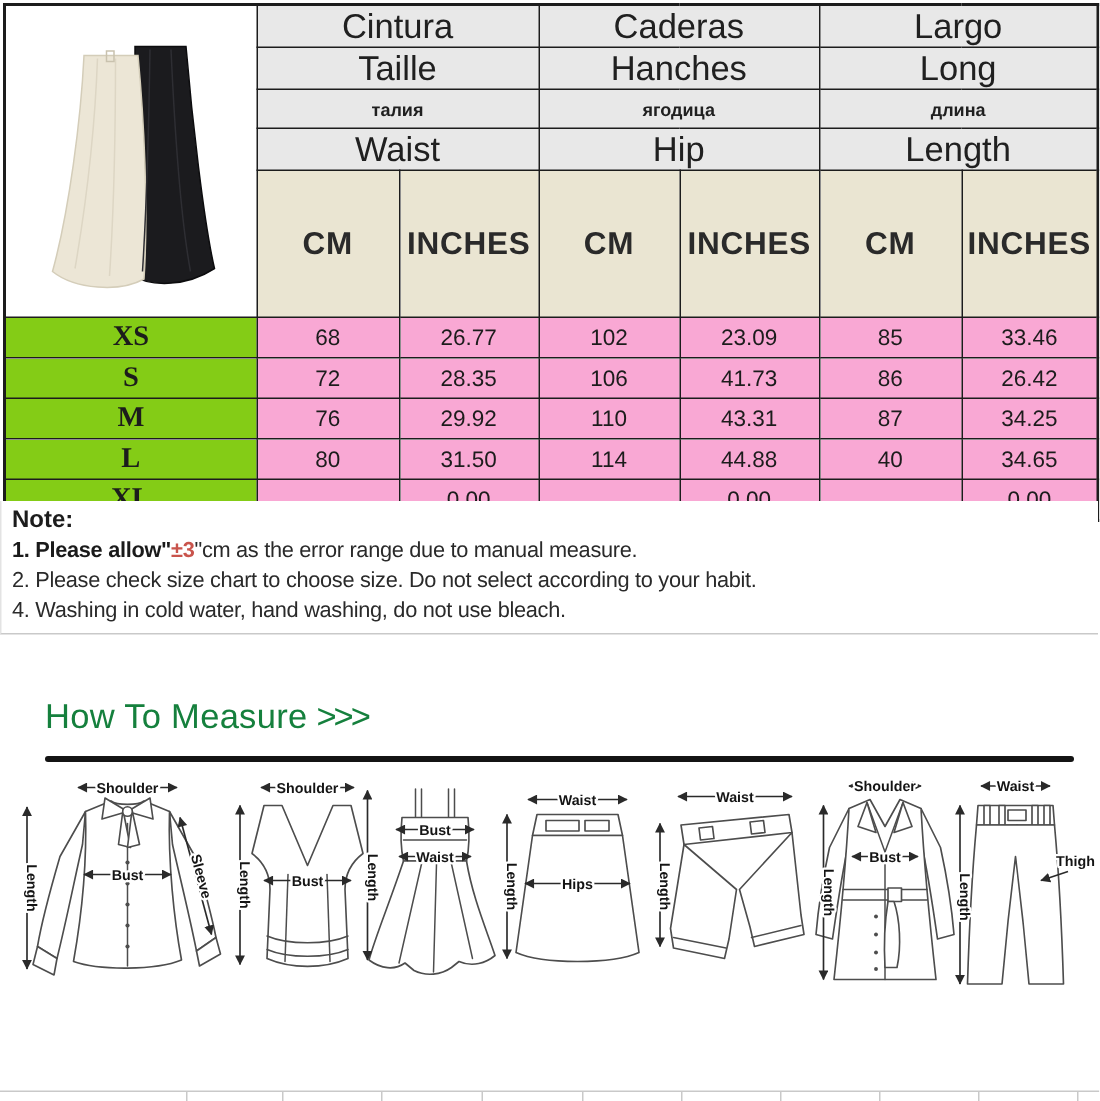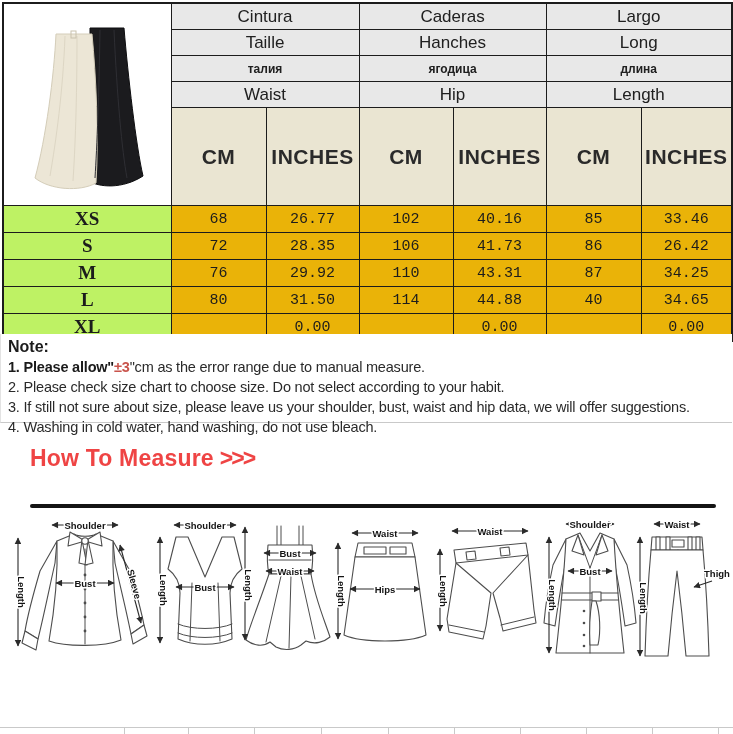--- a/index.html
+++ b/index.html
@@ -5,39 +5,39 @@
   html,body{margin:0;padding:0;background:#fff;}
   .page{position:relative;width:733px;height:734px;background:#ffffff;overflow:hidden;
         font-family:"Liberation Sans",sans-serif;color:#1c1c1c;}
 
   
   table.size-table{position:absolute;top:2px;left:2px;width:729px;border-collapse:collapse;
         table-layout:fixed;border:2px solid #1c1c1c;}
   table.size-table td{border:1px solid #1c1c1c;text-align:center;vertical-align:middle;
         overflow:hidden;padding:0;}
   td.img-cell{background:#ffffff;}
-  td.lang{background:#e8e8e8;font-size:17px;color:#202020;height:25px;}
+  td.lang{background:#e8e8e8;font-size:23px;color:#202020;height:25px;}
   tr.ru td.lang{font-weight:bold;font-size:12px;}
   td.unit{background:#eae5d2;font-weight:bold;font-size:21px;letter-spacing:.5px;height:97px;color:#2a2a2a;}
-  td.size-cell{background:#bef264;font-family:"Liberation Serif",serif;font-weight:bold;
+  td.size-cell{background:#84cc16;font-family:"Liberation Serif",serif;font-weight:bold;
         font-size:19px;height:26px;}
-  td.val-cell{background:#eab308;font-family:Liberation Mono, monospace;font-size:15px;}
+  td.val-cell{background:#f9a8d4;font-family:Liberation Sans, sans-serif;font-size:15px;}
 
   
   .notes{position:absolute;top:334px;left:0;width:732px;height:89px;background:#fff;
         border-bottom:1px solid #c9c9c9;border-left:1px solid #e3e3e3;box-sizing:border-box;
         padding:3px 0 0 7px;}
   .note-heading{font-weight:bold;font-size:16px;line-height:20px;}
   .note-line{font-size:14.5px;line-height:20px;letter-spacing:-0.2px;white-space:pre;color:#2a2a2a;}
   .note-line.first{font-weight:bold;color:#1a1a1a;}
   .note-hl{color:#c9544c;font-weight:bold;}
   .note-line.first .plain{font-weight:normal;color:#2a2a2a;}
 
   
-  .measure-title{position:absolute;top:445px;left:30px;font-size:23px;font-weight:bold;color:#ef4444;
+  .measure-title{position:absolute;top:464px;left:30px;font-size:23px;font-weight:normal;color:#15803d;
         letter-spacing:.2px;}
   .measure-title .arrows{letter-spacing:-2px;padding-left:6px;}
   .measure-rule{position:absolute;top:504px;left:30px;width:686px;height:4px;background:#141414;border-radius:3px;}
   .measure-strip{position:absolute;top:513px;left:0;}
 
   .gar{fill:#ffffff;stroke:#4d4d4d;stroke-width:1.1;stroke-linejoin:round;}
   .garline{fill:none;stroke:#4d4d4d;stroke-width:1;stroke-linejoin:round;stroke-linecap:round;}
   .dot{fill:#4d4d4d;}
   .arrow{stroke:#2a2a2a;stroke-width:1.1;fill:none;}
   .lbl{font-family:"Liberation Sans",sans-serif;font-size:9.5px;font-weight:bold;fill:#141414;
@@ -101,21 +101,21 @@
         <td class="unit">INCHES</td>
         <td class="unit">CM</td>
         <td class="unit">INCHES</td>
       </tr>
 
     <tr style="height: 26px;">
           <td class="size-cell">XS</td>
           <td class="val-cell">68</td>
           <td class="val-cell">26.77</td>
           <td class="val-cell">102</td>
-          <td class="val-cell">40.16</td>
+          <td class="val-cell">23.09</td>
           <td class="val-cell">85</td>
           <td class="val-cell">33.46</td>
         </tr>
         <tr style="height: 26px;">
           <td class="size-cell">S</td>
           <td class="val-cell">72</td>
           <td class="val-cell">28.35</td>
           <td class="val-cell">106</td>
           <td class="val-cell">41.73</td>
           <td class="val-cell">86</td>
@@ -149,21 +149,20 @@
           <td class="val-cell">0.00</td>
         </tr>
       </tbody>
   </table>
 
   <div class="notes">
     <div class="note-heading">Note:</div>
     <div class="note-line first"><span>1. Please allow"</span><span class="note-hl">±3</span><span class="plain">"cm as the error range due to manual measure.</span></div>
     <div>
         <div class="note-line">2. Please check size chart to choose size. Do not select according to your habit.</div>
-        <div class="note-line">3. If still not sure about size, please leave us your shoulder, bust, waist and hip data, we will offer suggestions.</div>
         <div class="note-line">4. Washing in cold water, hand washing, do not use bleach.</div>
       </div>
   </div>
 
   <div class="measure-title"><span>How To Measure</span><span class="arrows">&gt;&gt;&gt;</span></div>
   <div class="measure-rule"></div>
 
   <svg class="measure-strip" width="733" height="152" viewBox="0 0 733 152">
     <defs>
       <marker id="ae" markerWidth="7" markerHeight="7" refX="5.5" refY="3" orient="auto">

